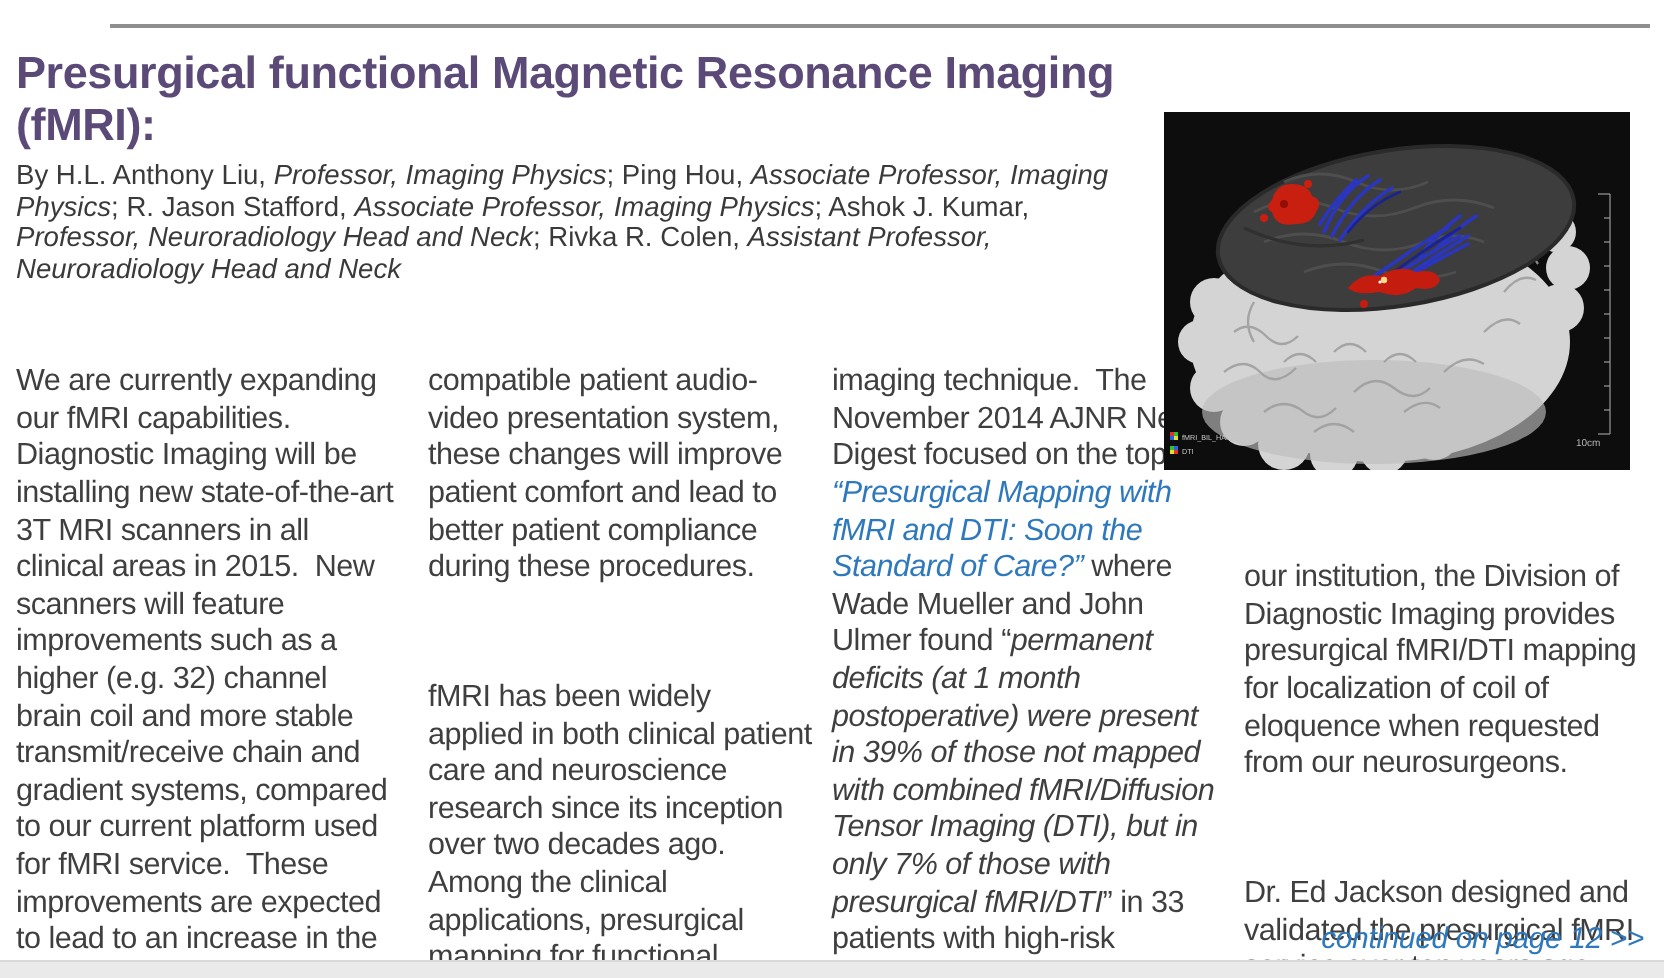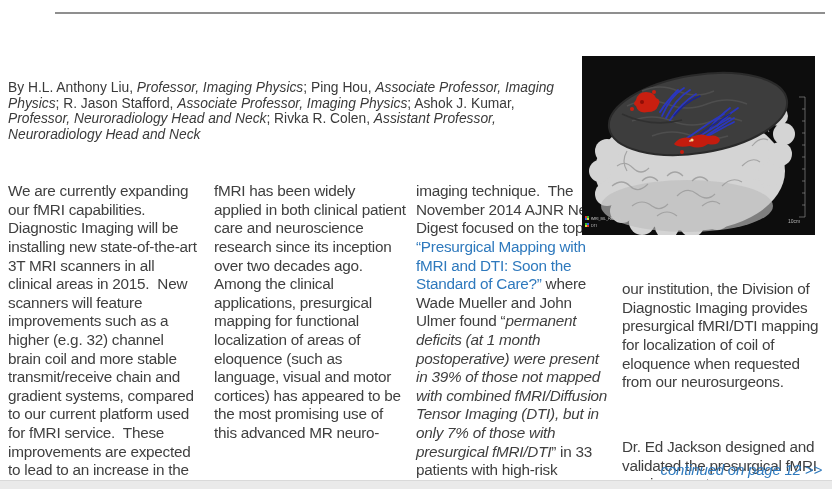--- a/index.html
+++ b/index.html
@@ -23,50 +23,52 @@
     position:absolute;top:145px;width:192px;
     font-size:15.3px;line-height:18.6px;color:var(--body);
     letter-spacing:-0.25px;white-space:pre-wrap;
   }
   .col p{margin:0 0 9px 0;}
   #col1{left:8px;}
   #col2{left:214px;}
   #col3{left:416px;width:197px;}
   #col4{left:622px;top:243px;width:200px;}
   .sg-i{font-style:italic;margin-top:13px;}
-  .sg-bi{color:var(--link);}
+  .sg-bi{font-style:italic;color:var(--link);}
   .continued{
     position:absolute;left:622px;top:461px;width:200px;text-align:right;
     font-style:italic;font-size:15px;color:var(--link);letter-spacing:-0.2px;
   }
   .bottom-strip{
     position:absolute;left:0;bottom:0;width:832px;height:8px;
     background:#eaeaea;border-top:1px solid #d9d9d9;
   }
   .figure{
     position:absolute;left:582px;top:56px;width:233px;height:179px;background:#0d0d0d;
   }
   .figure svg{display:block;width:233px;height:179px;}
   .figure text{font-family:"Liberation Sans", sans-serif;}
 </style>
 </head>
 <body>
 
 <div class="top-rule"></div>
 
 <div class="title">
+  <div>Presurgical functional Magnetic Resonance Imaging (fMRI):</div>
 </div>
 
 <div class="byline"><span>By H.L. Anthony Liu, </span><span class="sg-i">Professor, Imaging Physics</span><span>; Ping Hou, </span><span class="sg-i">Associate Professor, Imaging Physics</span><span>; R. Jason Stafford, </span><span class="sg-i">Associate Professor, Imaging Physics</span><span>; Ashok J. Kumar, </span><span class="sg-i">Professor, Neuroradiology Head and Neck</span><span>; Rivka R. Colen, </span><span class="sg-i">Assistant Professor, Neuroradiology Head and Neck</span></div>
 
 <div class="col" id="col1">
   <p>We are currently expanding our fMRI capabilities.  Diagnostic Imaging will be installing new state-of-the-art 3T MRI scanners in all clinical areas in 2015.  New scanners will feature improvements such as a higher (e.g. 32) channel brain coil and more stable transmit/receive chain and gradient systems, compared to our current platform used for fMRI service.  These improvements are expected to lead to an increase in the sensitivity of the activation detection.  Several of the new scanners will feature a ‘wide-bore’ (70 cm). Along with the newly acquired MR-</p>
 </div>
 
 <div class="col" id="col2">
+  <p>compatible patient audio-video presentation system, these changes will improve patient comfort and lead to better patient compliance during these procedures.</p>
   <p>fMRI has been widely applied in both clinical patient care and neuroscience research since its inception over two decades ago.  Among the clinical applications, presurgical mapping for functional localization of areas of eloquence (such as language, visual and motor cortices) has appeared to be the most promising use of this advanced MR neuro-</p>
 </div>
 
 <div class="col" id="col3">
   <p><span>imaging technique.  The November 2014 AJNR News Digest focused on the topic </span><span class="sg-bi">“Presurgical Mapping with fMRI and DTI: Soon the Standard of Care?”</span><span> where Wade Mueller and John Ulmer found “</span><span class="sg-i">permanent deficits (at 1 month postoperative) were present in 39% of those not mapped with combined fMRI/Diffusion Tensor Imaging (DTI), but in only 7% of those with presurgical fMRI/DTI</span><span>” in 33 patients with high-risk posterior frontal lobe tumor resections performed during the fMRI/DTI translation period in their institution.  Here, at</span></p>
 </div>
 
 <div class="col" id="col4">
   <p>our institution, the Division of Diagnostic Imaging provides presurgical fMRI/DTI mapping for localization of coil of eloquence when requested from our neurosurgeons.</p>
   <p>Dr. Ed Jackson designed and validated the presurgical fMRI service over ten years ago with a team of Neuroradiologists, Neurosurgeons, and</p>

